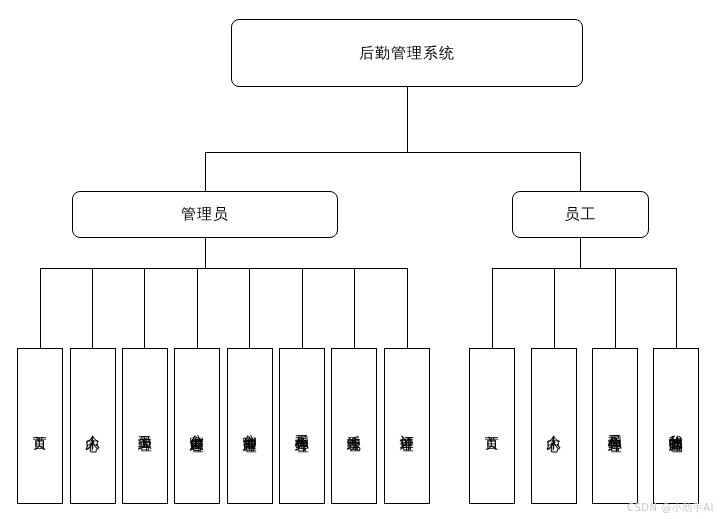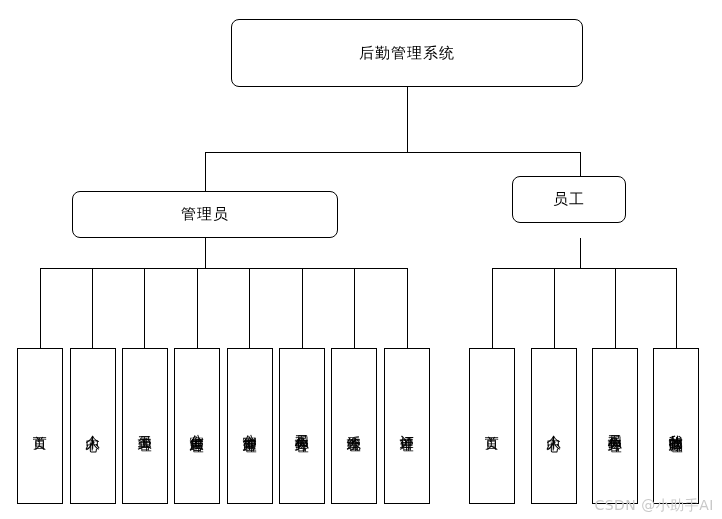--- a/index.html
+++ b/index.html
@@ -50,21 +50,21 @@
   .node.vert .lbl {
     writing-mode: vertical-rl;
     text-orientation: upright;
     white-space: normal;
     max-height: 100%;
   }
   .watermark {
     position: absolute;
     right: 8px;
     bottom: 4px;
-    font-size: 14px;
+    font-size: 10px;
     color: #c9c9c9;
     letter-spacing: 0.5px;
     white-space: nowrap;
   }
 </style>
 </head>
 <body>
 
 <div id="canvas">
 
@@ -100,21 +100,21 @@
   </svg>
 
   <div class="node horiz" style="left:231px; top:19px; width:352px; height:68px;">
     <span class="lbl">后勤管理系统</span>
   </div>
 
   <div class="node horiz" style="left:72px; top:191px; width:266px; height:47px;text-align:center;">
     <span class="lbl">管理员</span>
   </div>
 
-  <div class="node horiz" style="left:512px; top:176px; width:114px; height:47px;">
+  <div class="node horiz" style="left:512px; top:191px; width:137px; height:47px;">
     <span class="lbl">员工</span>
   </div>
 
   <div class="node vert" style="left:17px; top:348px; width:46px; height:156px;">
     <span class="lbl">首页</span>
   </div>
   <div class="node vert" style="left:70px; top:348px; width:46px; height:156px;">
     <span class="lbl">个人中心</span>
   </div>
   <div class="node vert" style="left:122px; top:348px; width:46px; height:156px;">

